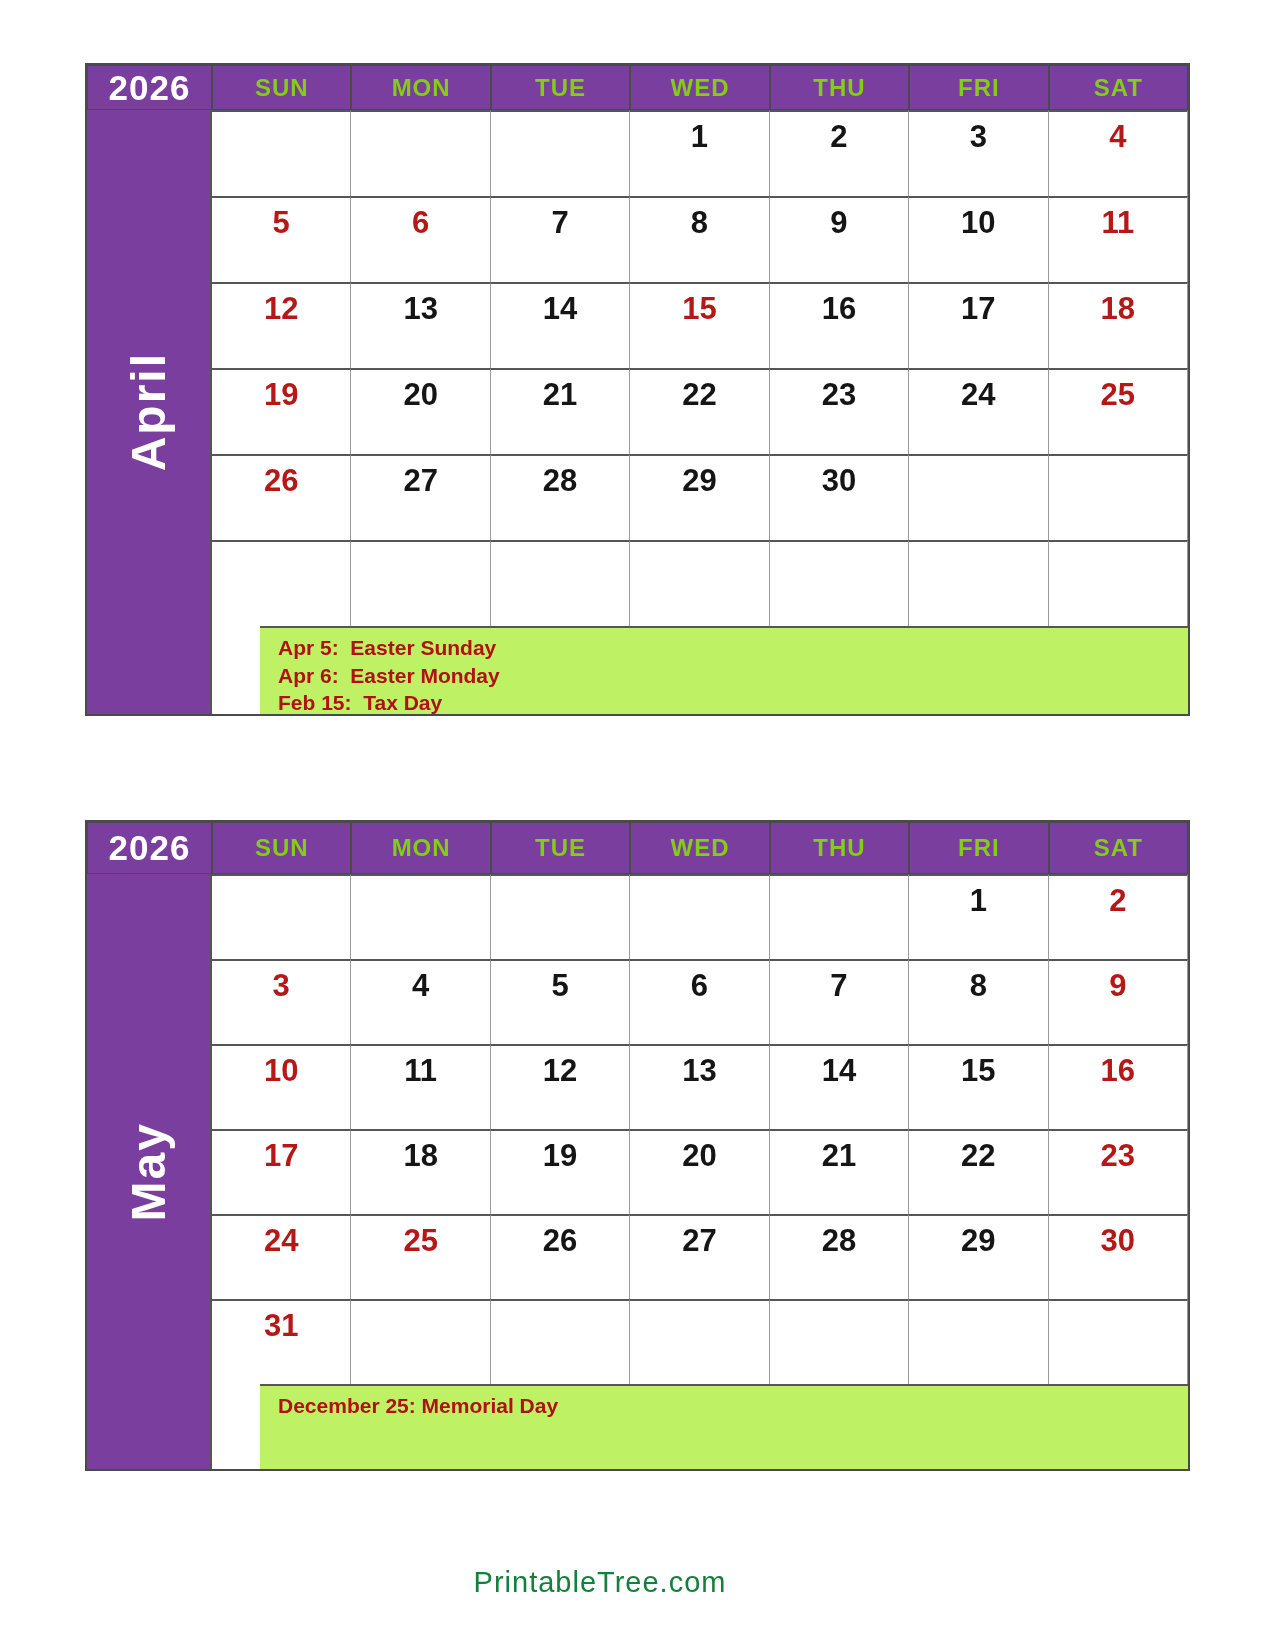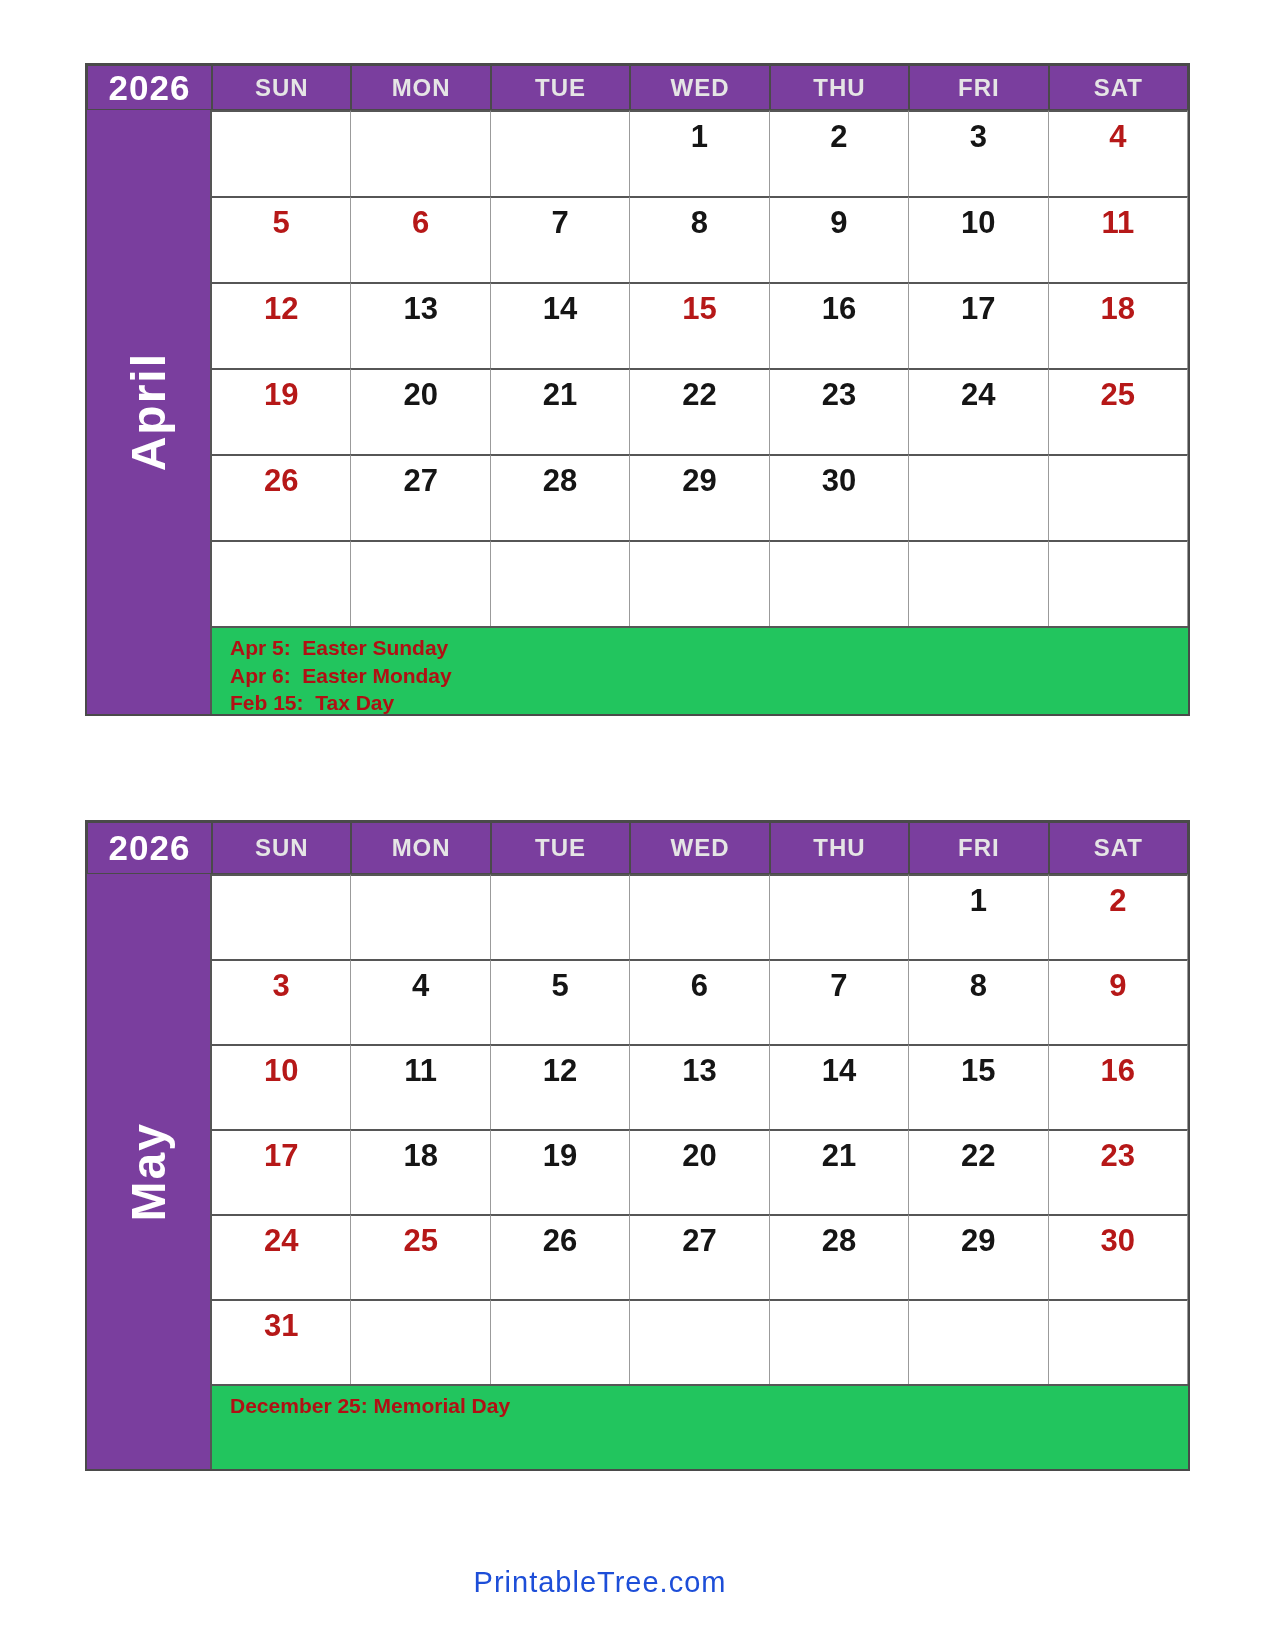--- a/index.html
+++ b/index.html
@@ -43,21 +43,21 @@
     justify-content: center;
     font-size: 35px;
     font-weight: bold;
     letter-spacing: 1px;
     border: 1px solid #4a4a4a;
     box-sizing: border-box;
   }
   .day-header {
     grid-row: 1;
     background: #7a3e9e;
-    color: #e5e5e5;
+    color: #84cc16;
     display: flex;
     align-items: center;
     justify-content: center;
     font-size: 24px;
     font-weight: bold;
     letter-spacing: 1px;
     border: 1px solid #4a4a4a;
     box-sizing: border-box;
   }
   .month-sidebar {
@@ -88,36 +88,37 @@
     font-weight: bold;
     color: #151515;
     background: #ffffff;
   }
   .date-cell.red { color: #b61818; }
   .holiday-box {
     grid-column: 2 / -1;
     border-top: 2px solid #565656;
     box-sizing: border-box;
     padding: 6px 0 12px 18px;
-    background: #22c55e;
+    background: #bef264;
+    margin-left: 48px;
   }
   .holiday-item {
     color: #b11014;
     font-size: 21px;
     font-weight: bold;
     line-height: 1.32;
     white-space: pre-wrap;
   }
   .footer {
     position: absolute;
     top: 1566px;
     left: 0;
     width: 100%;
     text-align: center;
-    color: #1d4ed8;
+    color: #15803d;
     font-size: 29px;
     letter-spacing: 1px;
     font-weight: 400;
   }
 </style>
 </head>
 <body>
 
 <div class="page">
   <section class="calendar cal-april">

